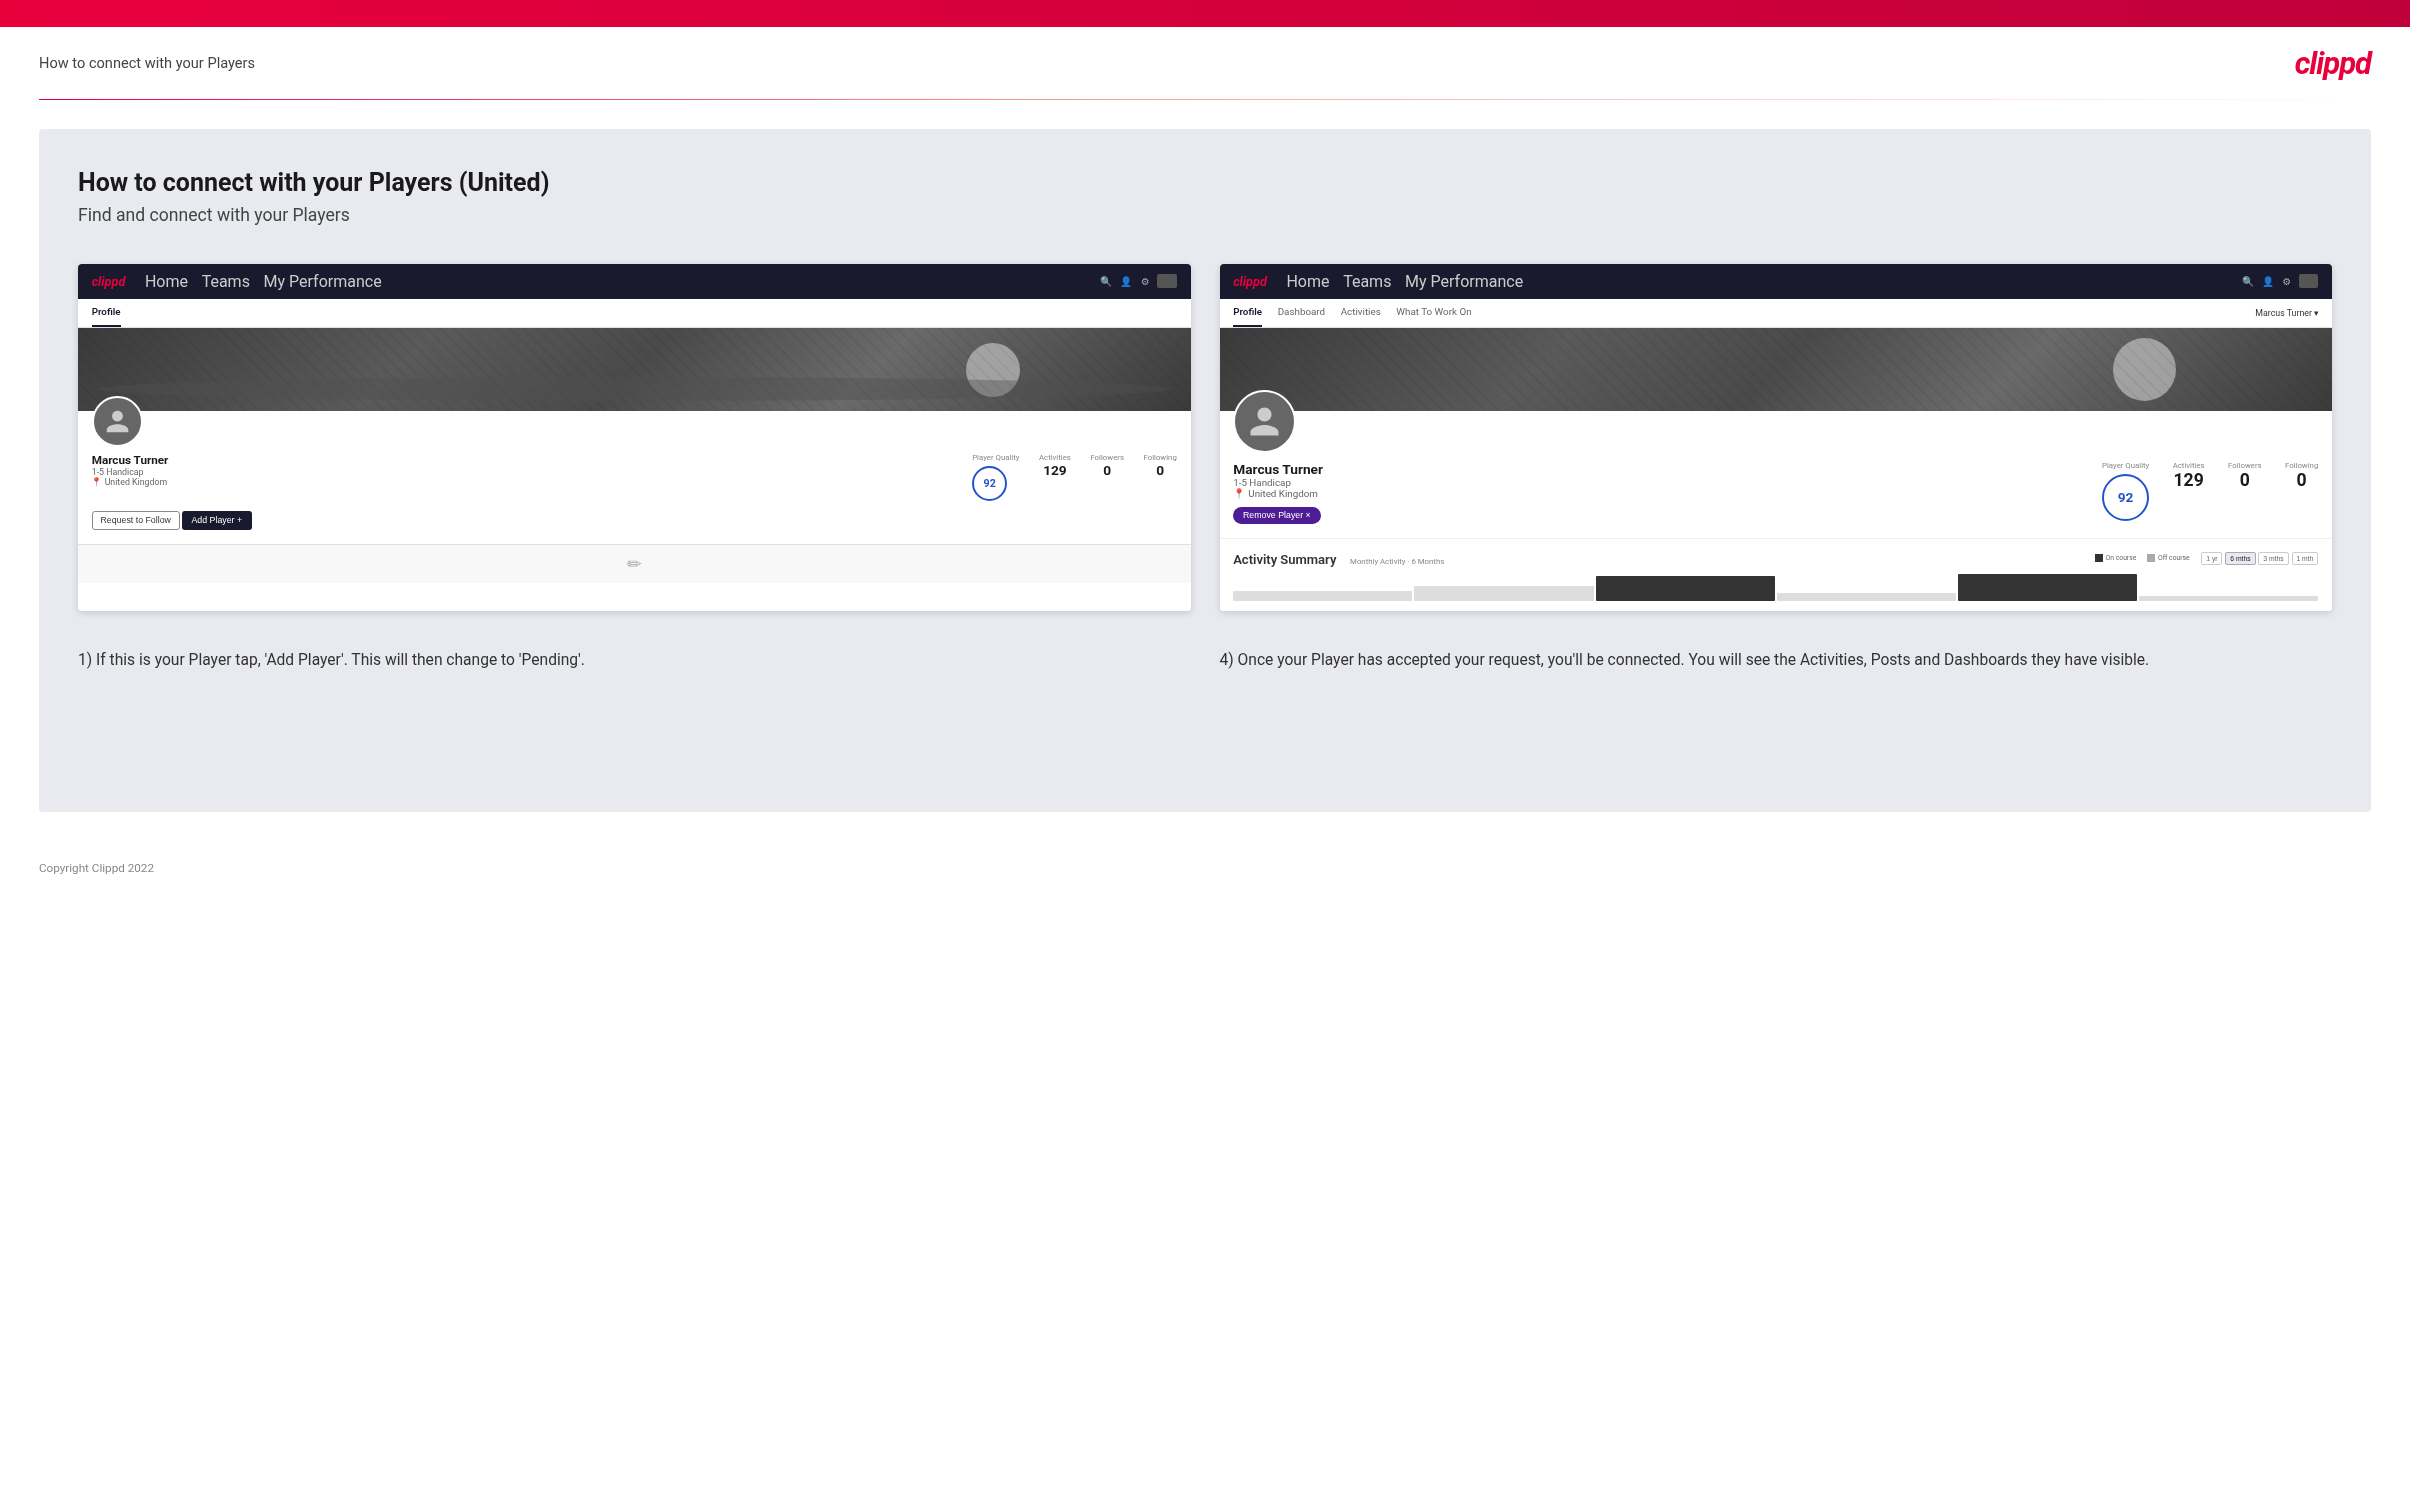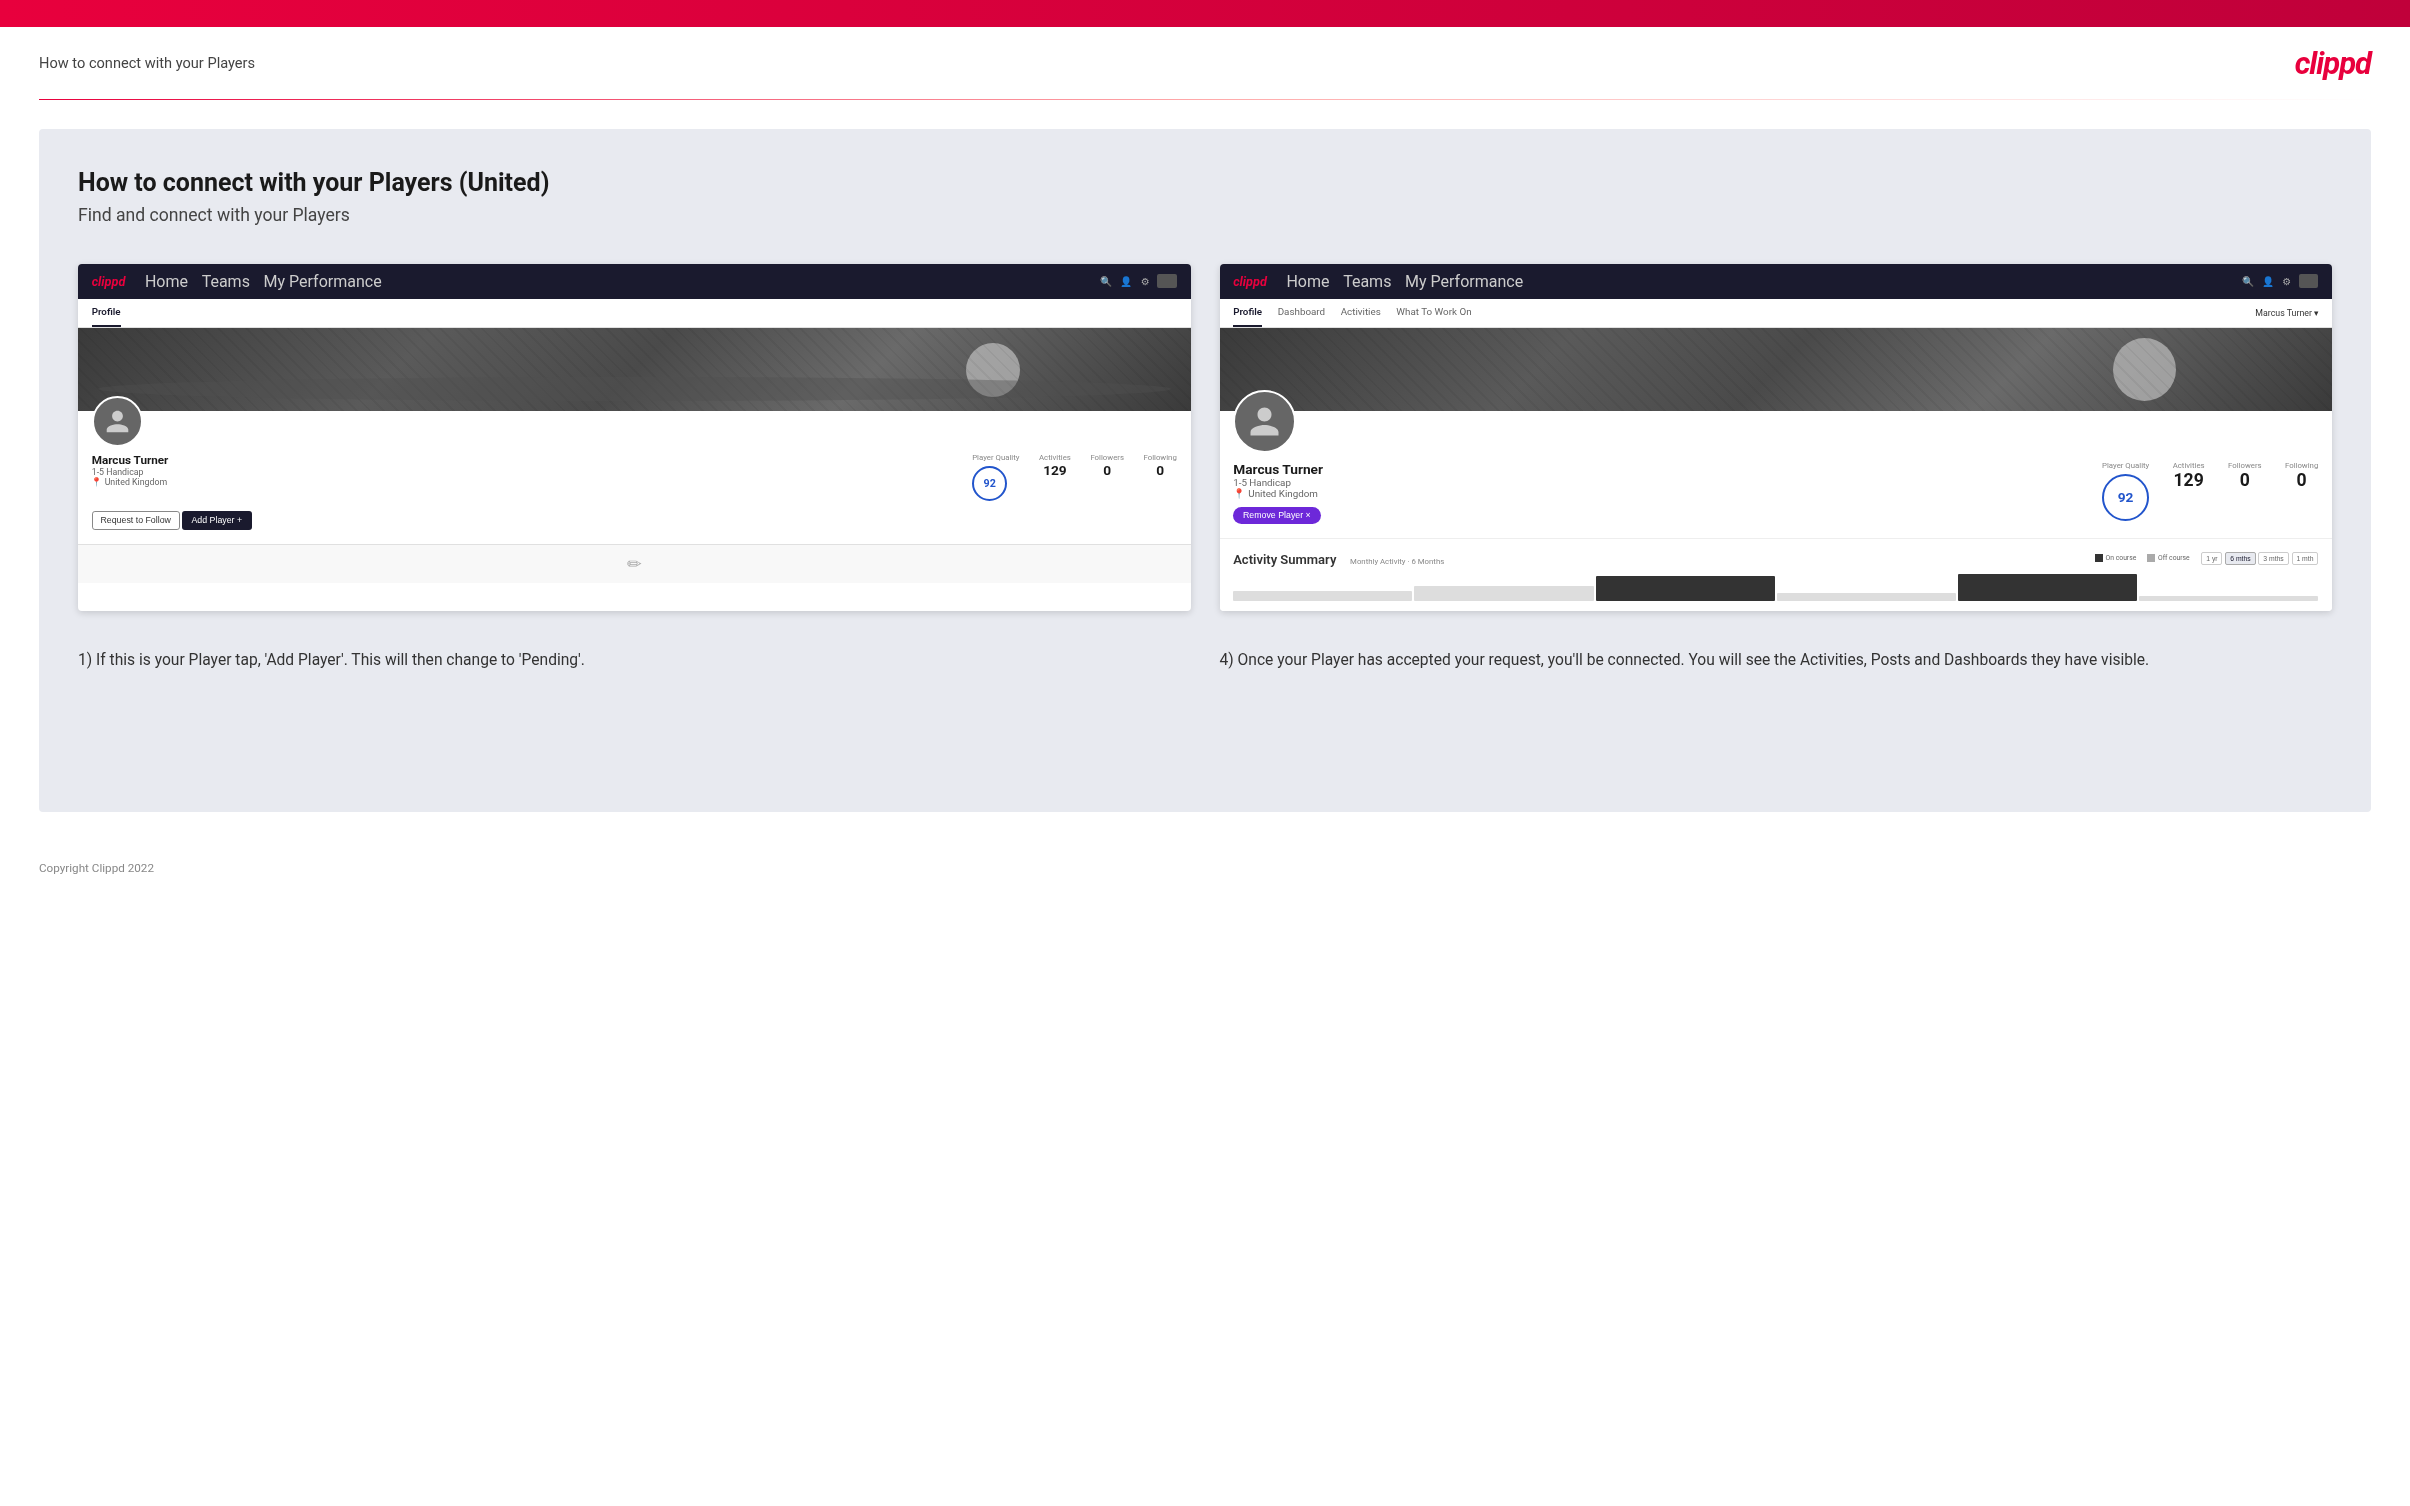--- a/index.html
+++ b/index.html
@@ -263,21 +263,21 @@
       border-radius: 2.9px;
       font-size: 8.8px;
       padding: 3.9px 9.8px;
       color: #fff;
       display: flex;
       align-items: center;
       gap: 2.9px;
     }
 
     .app-btn-remove {
-      background: #6d28d9;
+      background: #4c1d95;
       border: none;
       border-radius: 11.7px;
       font-size: 8.8px;
       padding: 3.9px 9.8px;
       color: #fff;
       display: flex;
       align-items: center;
       gap: 2.9px;
     }
 

